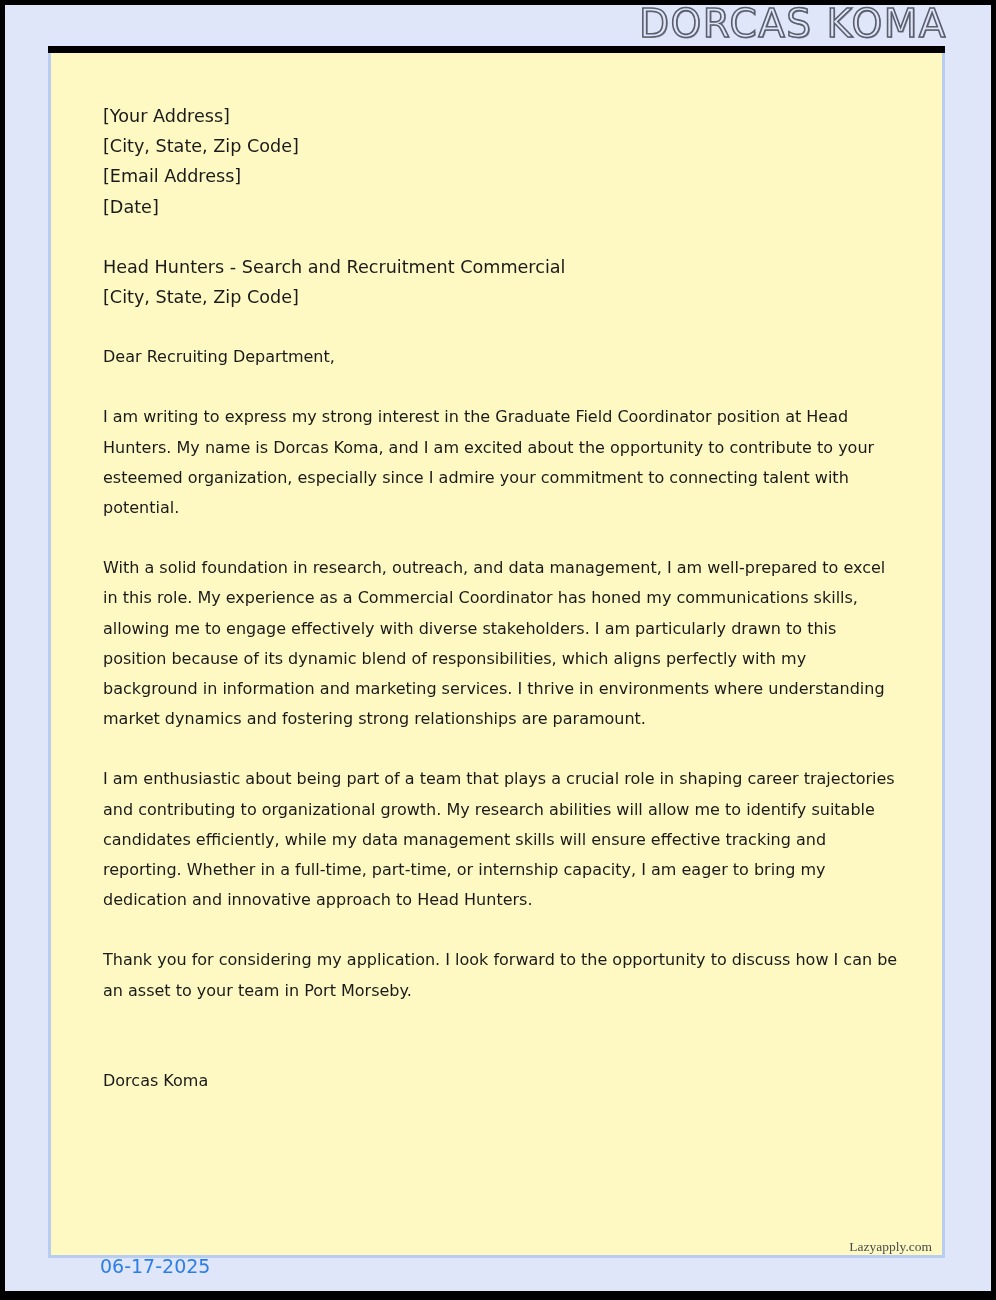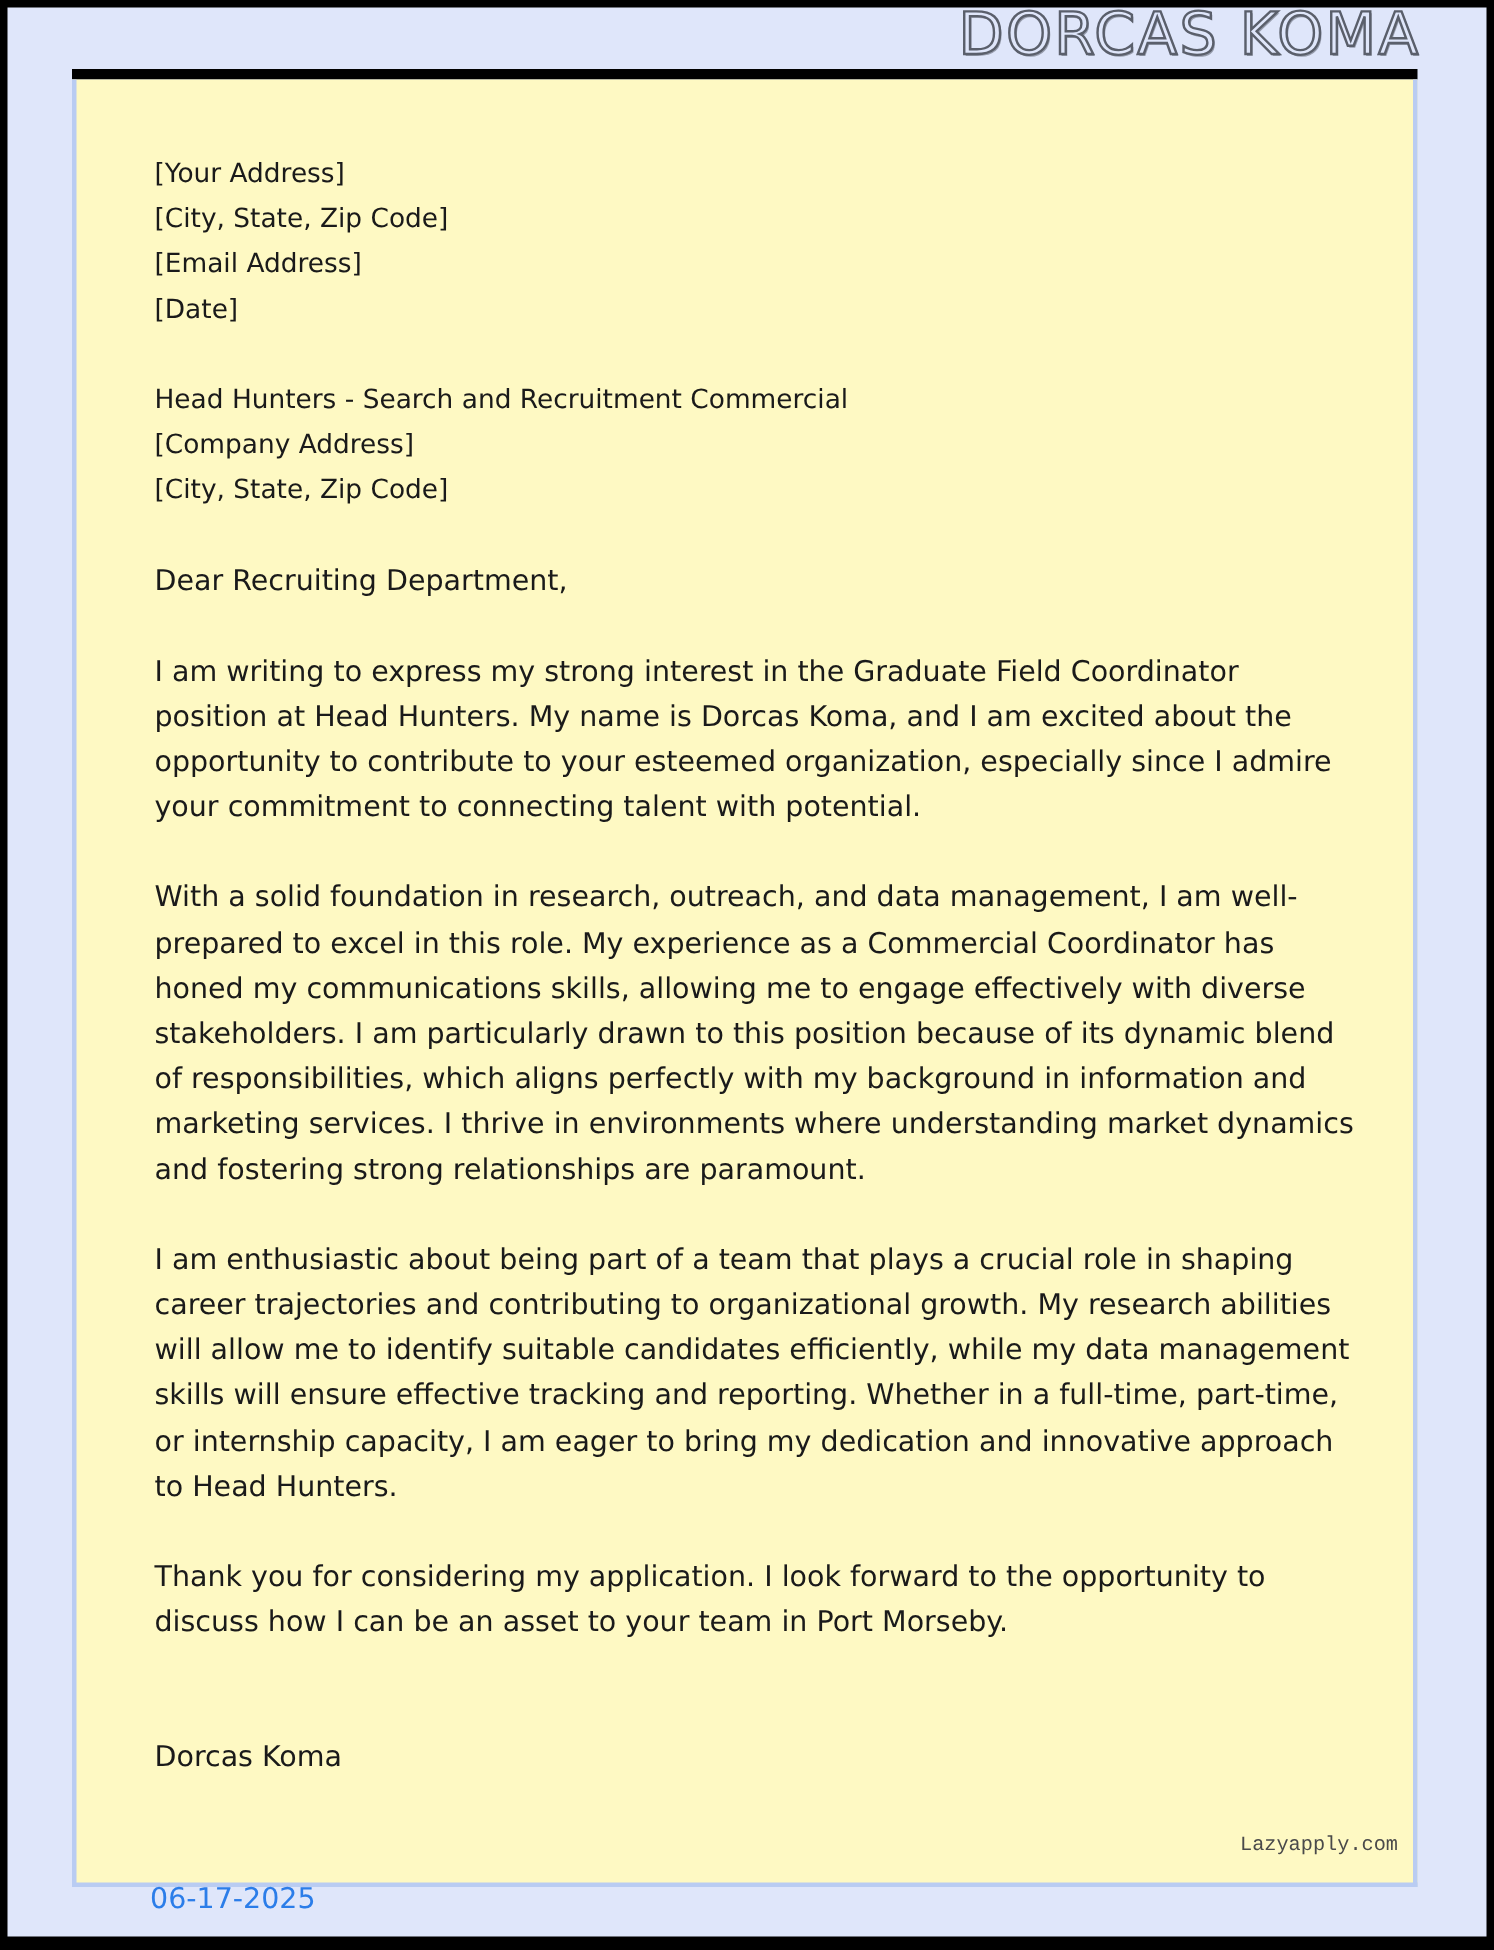--- a/index.html
+++ b/index.html
@@ -91,35 +91,35 @@
 
   .block-lines .line {
     white-space: nowrap;
   }
 
   .spacer {
     height: 30px;
   }
 
   .para {
-    font-size: 19px;
+    font-size: 16px;
     line-height: 30.2px;
     color: #1a1a1a;
     text-align: left;
   }
 
   
   .watermark {
     position: absolute;
     right: 10px;
-    bottom: 16px;
+    bottom: 0;
     font-size: 13.5px;
     line-height: 16px;
     color: #4a4a4a;
-    font-family: Liberation Mono, monospace;
+    font-family: Liberation Serif, serif;
   }
 
   .date-stamp {
     position: absolute;
     left: 95px;
     top: 1249px;
     font-size: 19px;
     line-height: 24px;
     color: #2b7de9;
     font-family: "DejaVu Sans", sans-serif;
@@ -144,21 +144,20 @@
         <div class="line">[Your Address]</div>
         <div class="line">[City, State, Zip Code]</div>
         <div class="line">[Email Address]</div>
         <div class="line">[Date]</div>
       </div>
 
       <div class="spacer"></div>
 
       <div class="block block-lines">
         <div class="line">Head Hunters - Search and Recruitment Commercial</div>
-        <div class="line">[Company Address]</div>
         <div class="line">[City, State, Zip Code]</div>
       </div>
 
       <div class="spacer"></div>
 
       <div class="para">Dear Recruiting Department,</div>
 
       <div class="spacer"></div>
 
       <div class="para">I am writing to express my strong interest in the Graduate Field Coordinator position at Head Hunters. My name is Dorcas Koma, and I am excited about the opportunity to contribute to your esteemed organization, especially since I admire your commitment to connecting talent with potential.</div>

